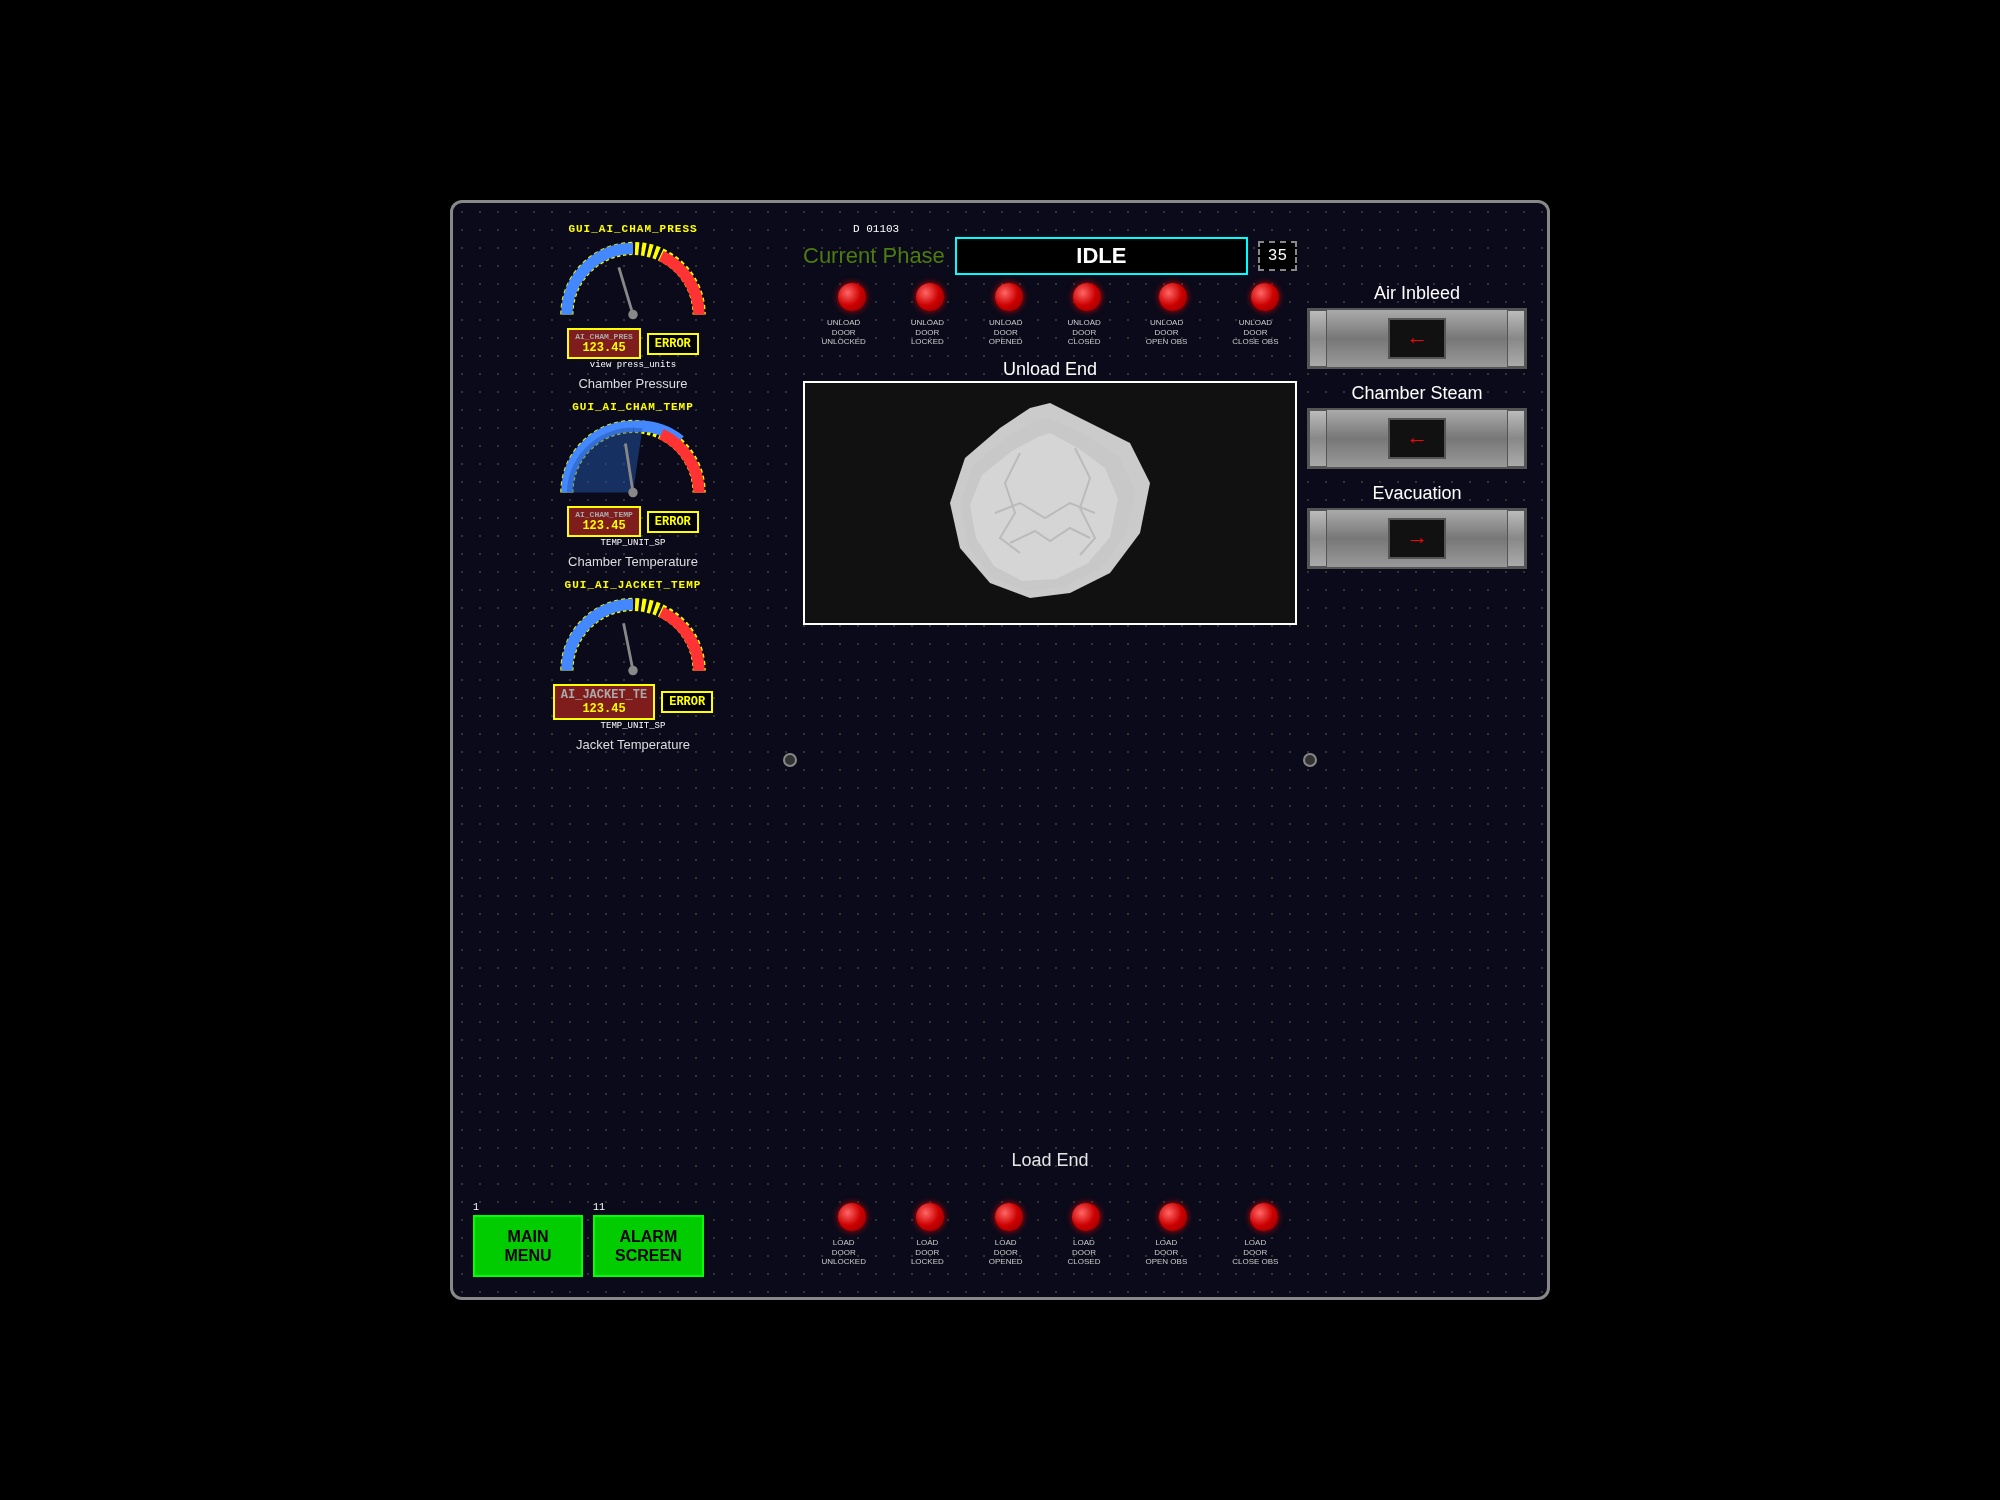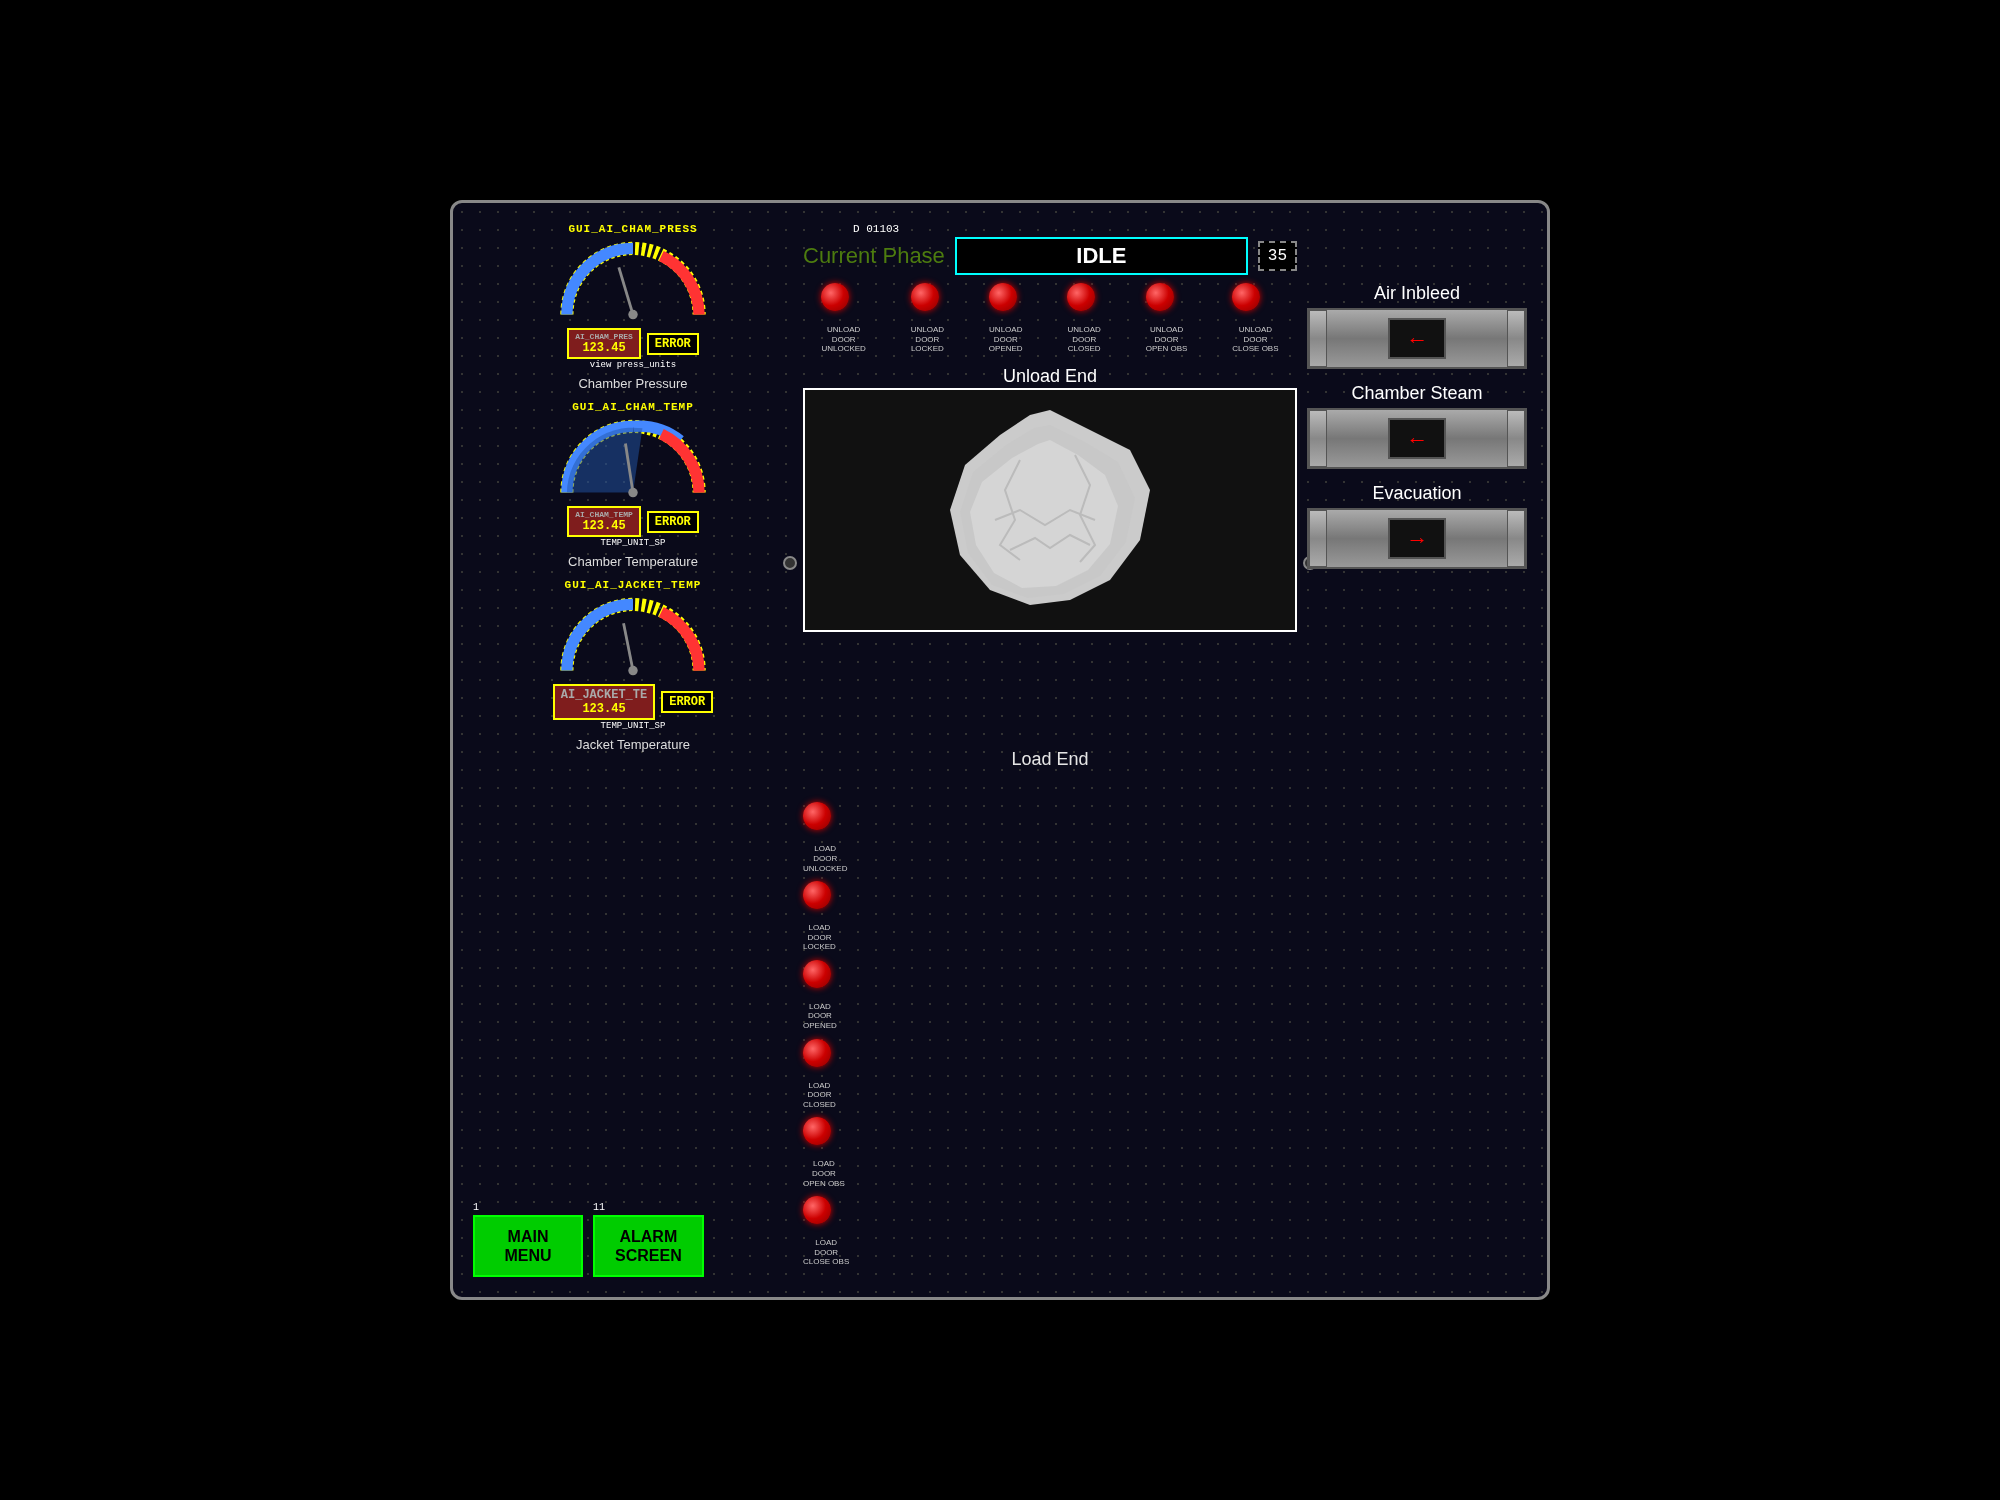--- a/index.html
+++ b/index.html
@@ -167,22 +167,22 @@
     
     .indicator-row {
       display: flex;
       gap: 8px;
       justify-content: space-around;
       margin-bottom: 10px;
     }
     .indicator-item {
       display: flex;
       flex-direction: column;
-      align-items: flex-start;
-      gap: 14px;
+      align-items: flex-end;
+      gap: 7px;
     }
     .red-lamp {
       width: 28px;
       height: 28px;
       border-radius: 50%;
       background: radial-gradient(circle at 35% 35%, #ff6666, #cc0000, #880000);
       box-shadow: 0 0 6px #cc0000;
     }
     .lamp-label {
       color: #ccc;
@@ -456,21 +456,21 @@
               <polyline points="100,70 85,100 95,130 80,155 100,170" fill="none" stroke="#bbb" stroke-width="2"></polyline>
               <polyline points="155,65 170,95 160,125 175,155 160,172" fill="none" stroke="#bbb" stroke-width="2"></polyline>
               <polyline points="75,130 100,120 125,135 150,120 175,130" fill="none" stroke="#bbb" stroke-width="2"></polyline>
               <polyline points="90,160 115,148 130,158 150,145 170,155" fill="none" stroke="#bbb" stroke-width="2"></polyline>
             </svg>
           </div>
         </div>
         <div class="chamber-label-bottom">Load End</div>
       </div>
 
-      <div class="indicator-row" style="margin-top: 30px; flex-direction: column;">
+      <div class="indicator-row" style="margin-top: 30px;">
         <div class="indicator-item">
           <div class="red-lamp"></div>
           <div class="lamp-label">LOAD<br>DOOR<br>UNLOCKED</div>
         </div>
         <div class="indicator-item">
           <div class="red-lamp"></div>
           <div class="lamp-label">LOAD<br>DOOR<br>LOCKED</div>
         </div>
         <div class="indicator-item">
           <div class="red-lamp"></div>

